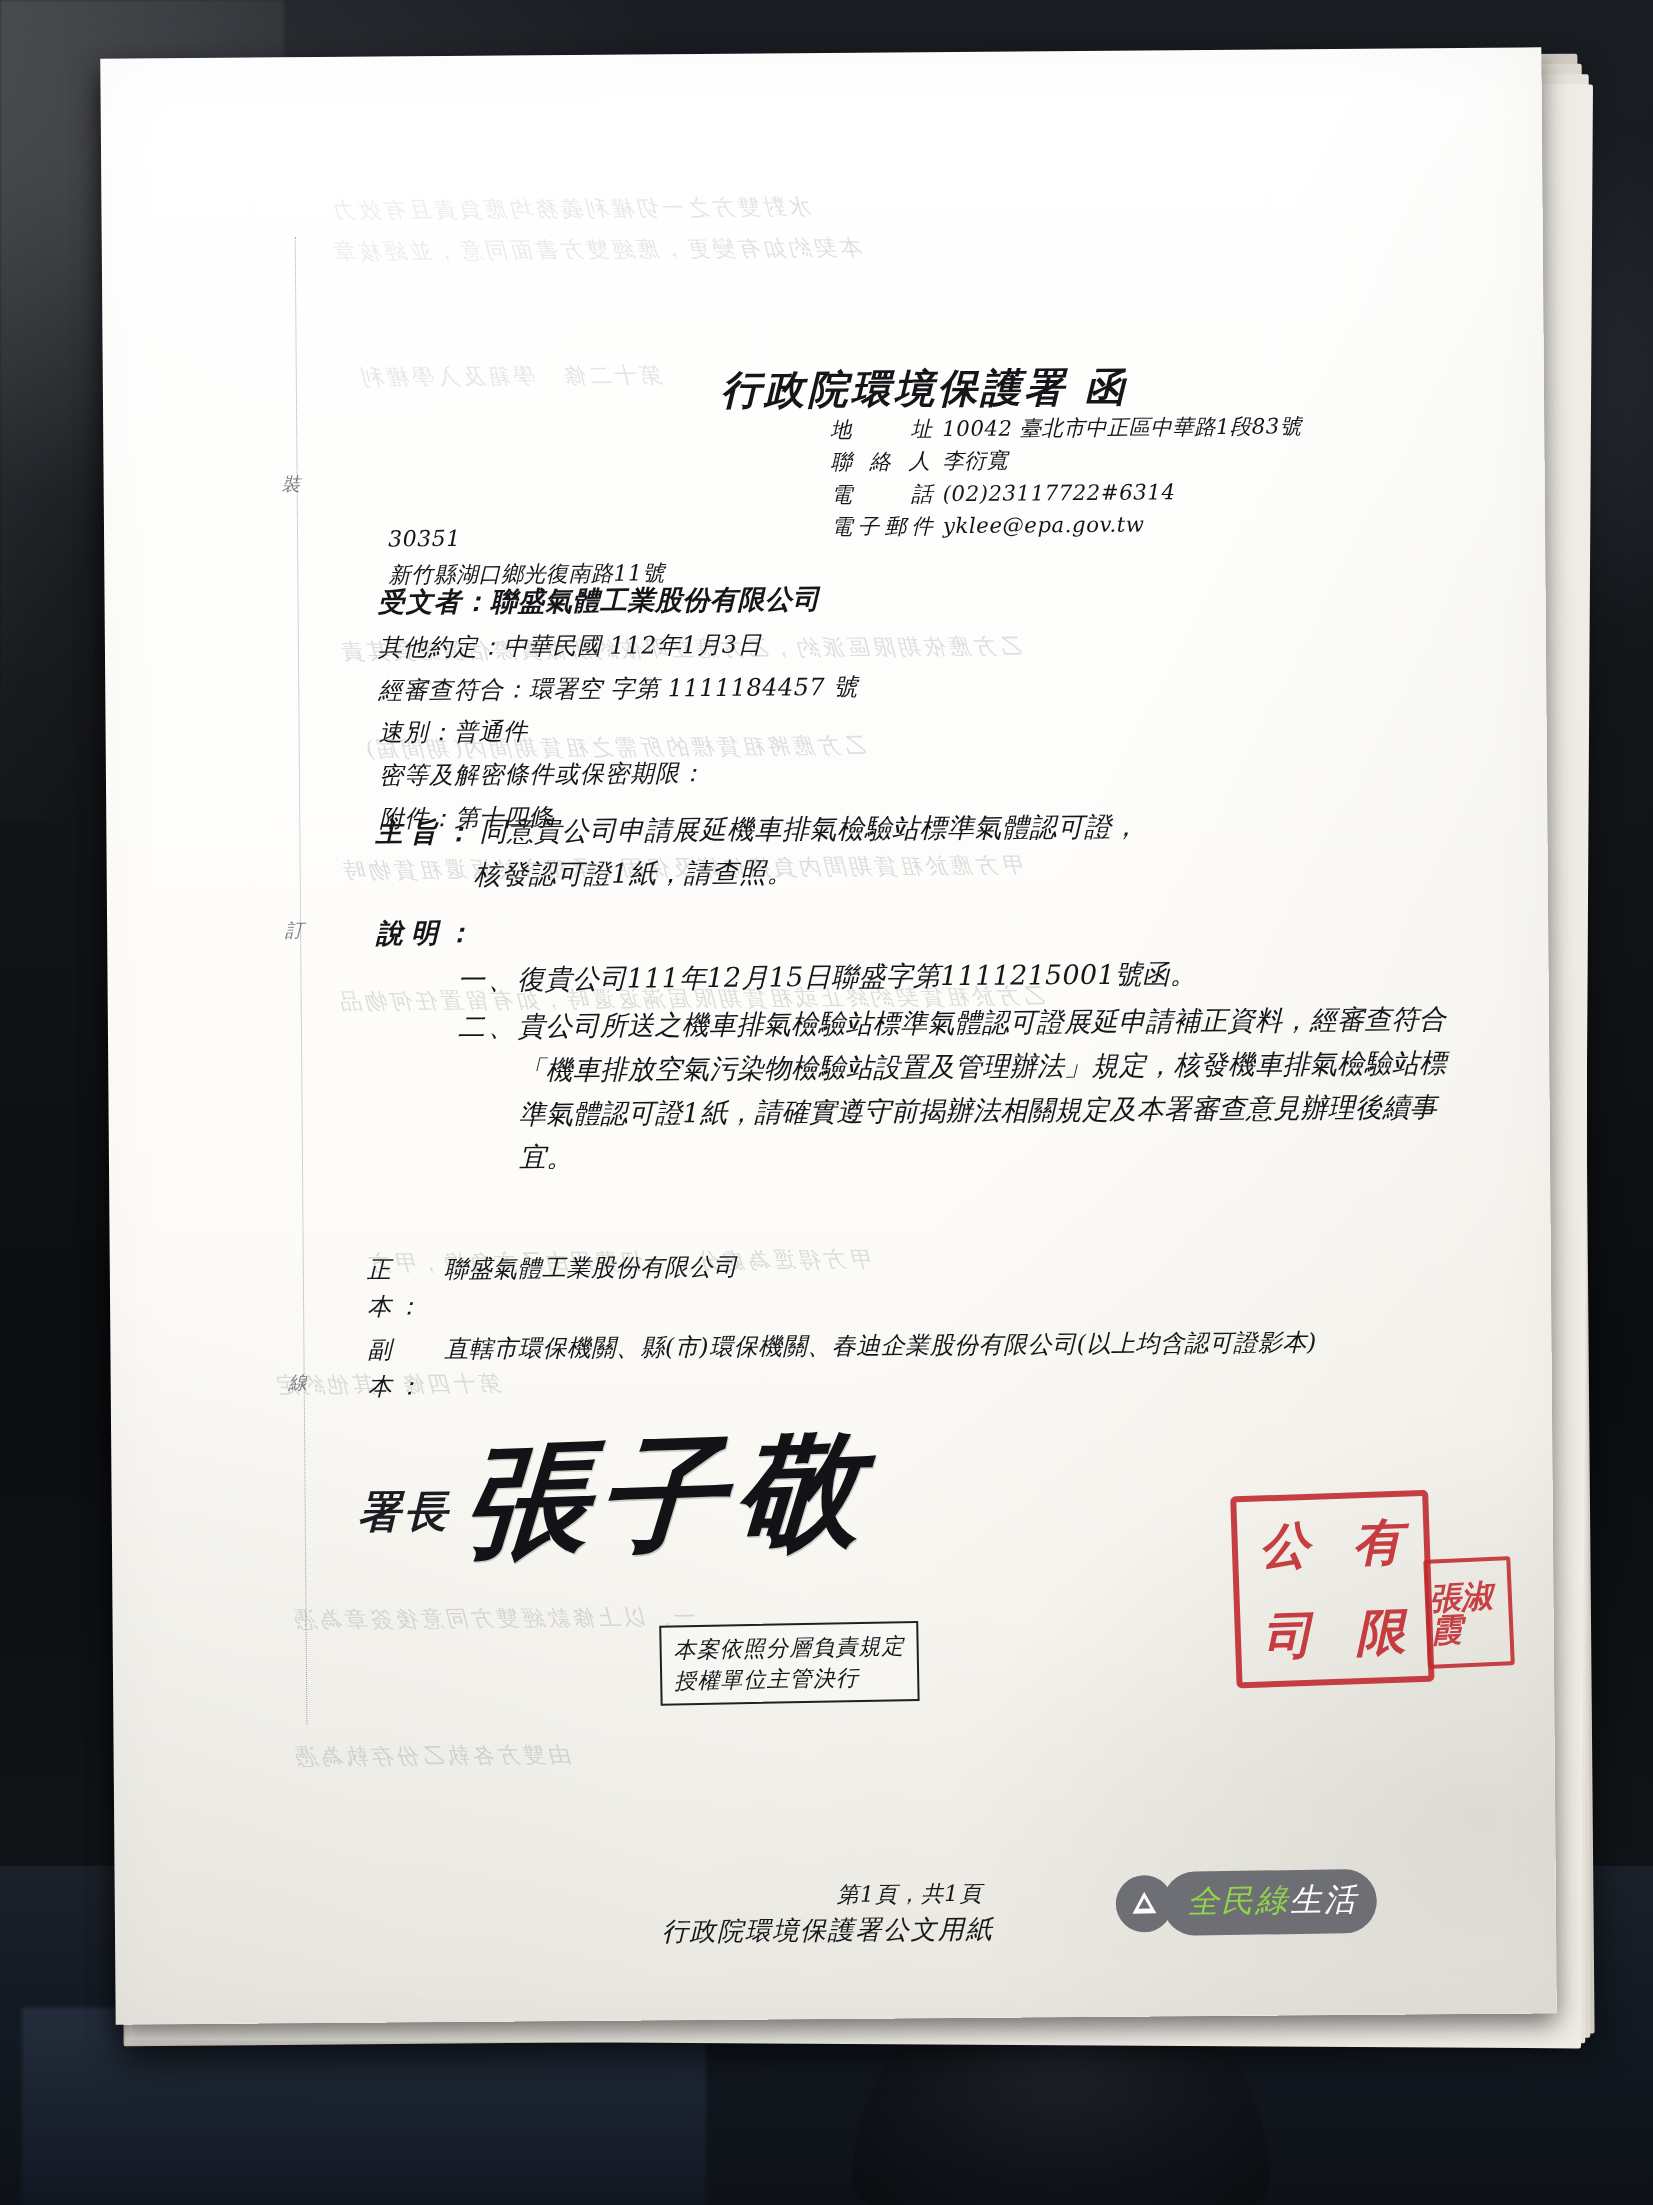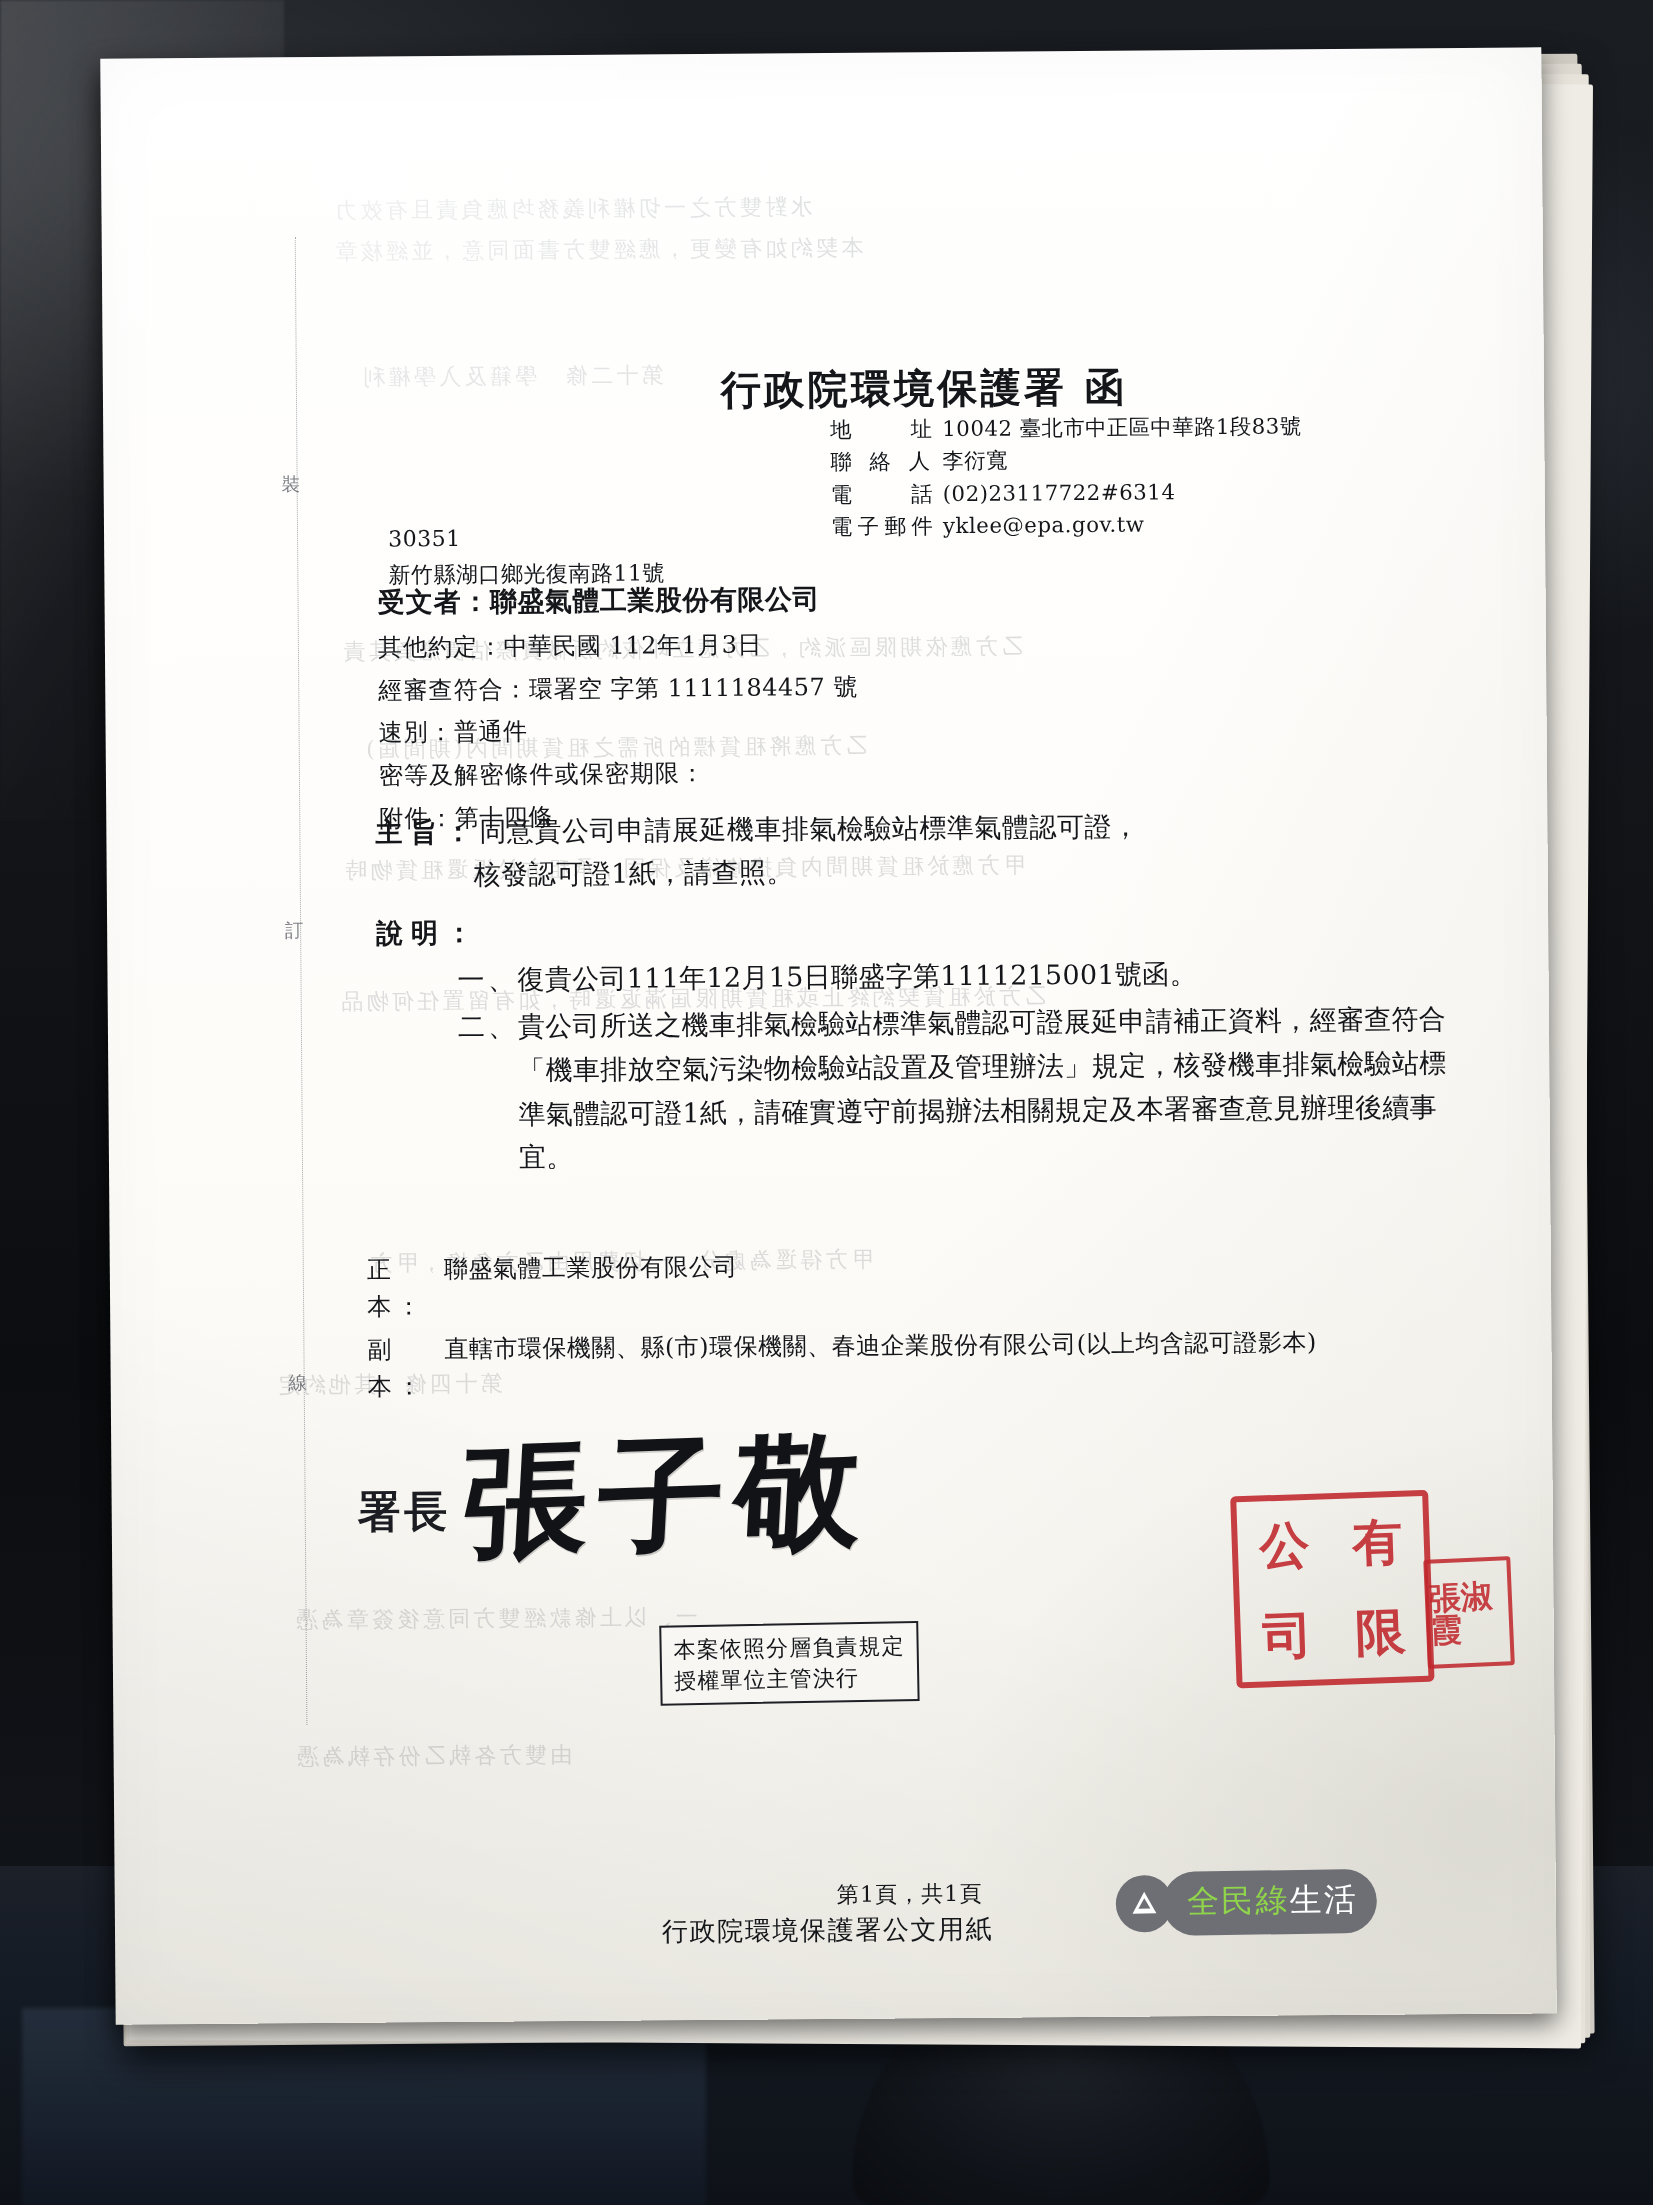--- a/index.html
+++ b/index.html
@@ -16,20 +16,21 @@
   }
 
   
   #scene {
     position: absolute;
     inset: 0;
     background:
       radial-gradient(ellipse 766px 492px at 164px 164px, rgba(255,255,255,0.10), rgba(255,255,255,0) 70%),
       radial-gradient(ellipse 602px 383px at 1477px 383px, rgba(120,140,160,0.16), rgba(0,0,0,0) 70%),
       linear-gradient(180deg, #1a1d22 0%, #121418 38%, #0b0d10 62%, #15181d 100%);
+    font-style: italic;
   }
   
   #scene::before {
     content: "";
     position: absolute;
     left: 0; top: 0;
     width: 284px; height: 820px;
     background: linear-gradient(120deg, rgba(255,255,255,0.17), rgba(255,255,255,0.02) 55%, rgba(0,0,0,0.3));
     filter: blur(1.6px);
   }

